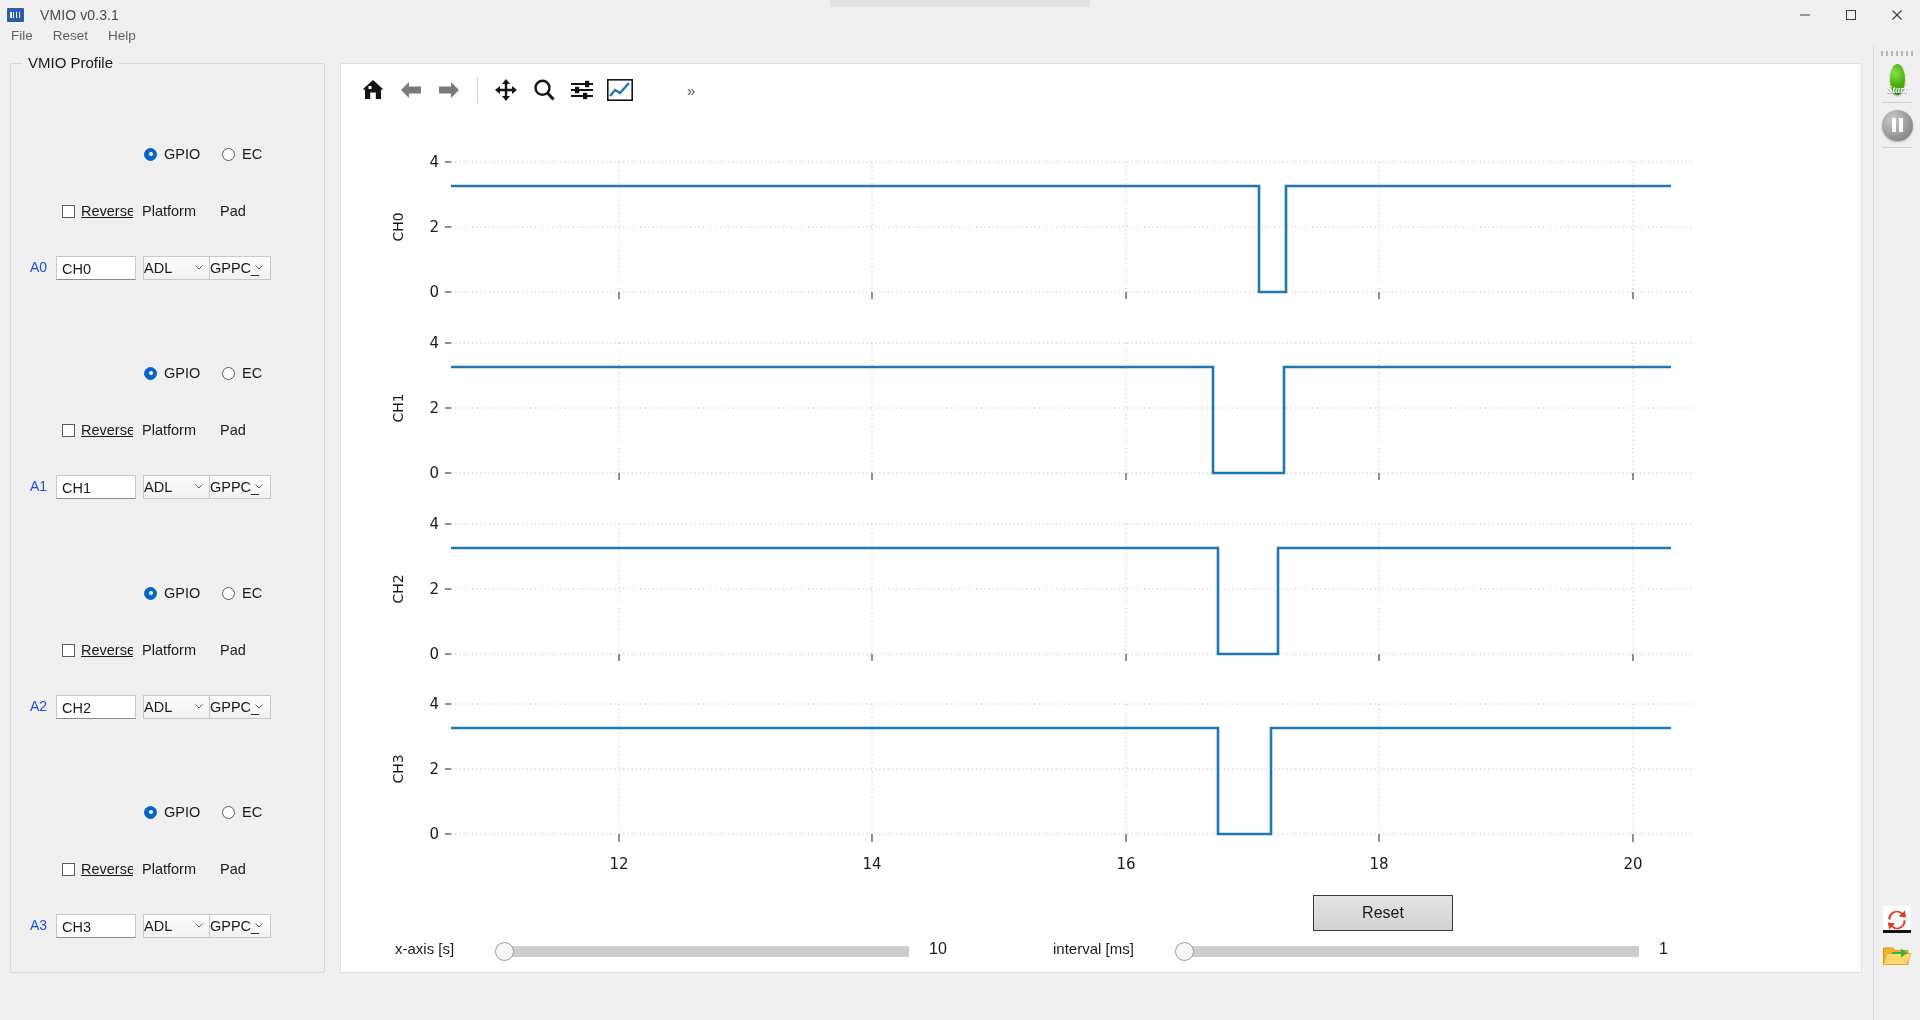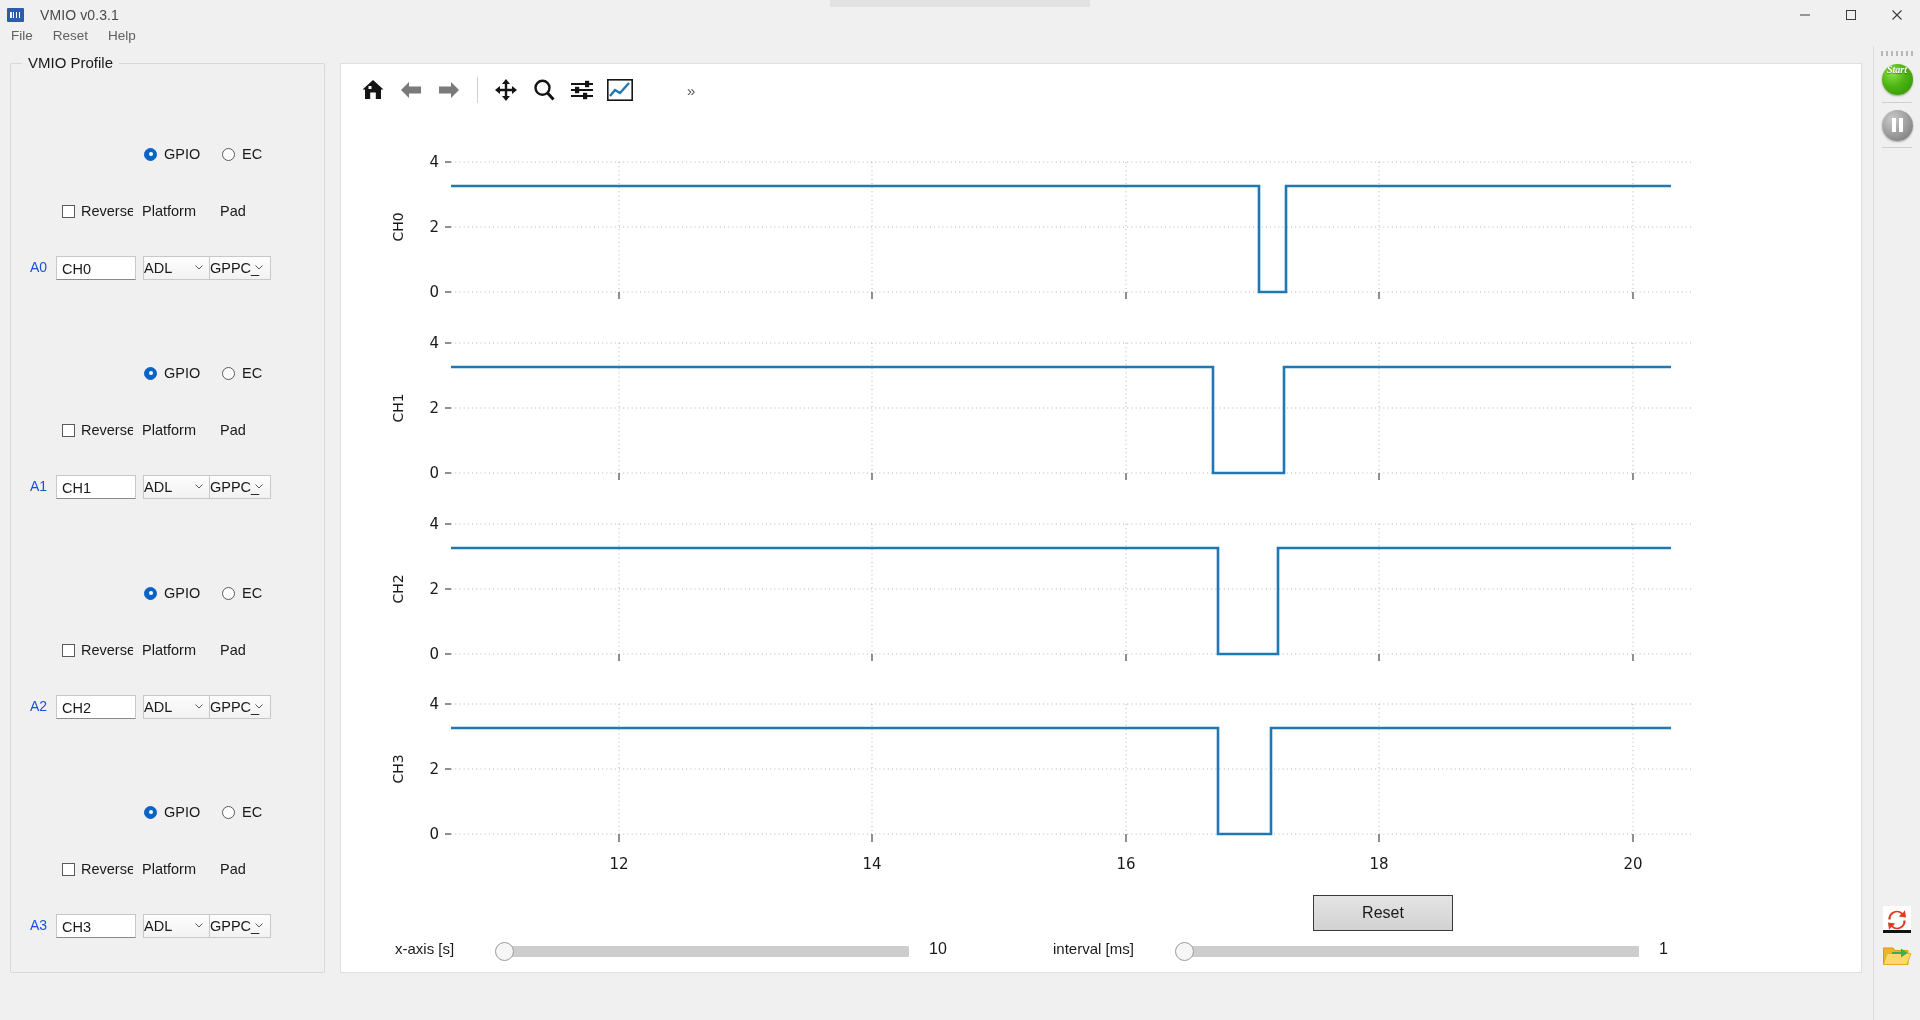--- a/index.html
+++ b/index.html
@@ -112,20 +112,21 @@
     position: absolute;
     width: 13px; height: 13px;
     border: 1px solid #5a5a5a; background:#fff;
     box-sizing: border-box;
   }
   .hdr-lbl { position:absolute; font-size: 14.5px; color:#1a1a1a; white-space: nowrap; }
   .clip-revers {
     overflow: hidden;
     display: inline-block;
     max-width: 52px;
+    text-decoration: underline;
   }
 
   .field-row { position: absolute; left: 0; width: 313px; height: 26px; }
   .axis-lbl { position:absolute; left: 30px; font-size: 14px; color:#1d4ed8; }
   .txtbox {
     position: absolute; left: 56px; width: 80px; height: 24px;
     border: 1px solid #c8c8c8; border-bottom-color:#8a8a8a;
     background:#fff; box-sizing: border-box;
     font-size: 14.5px; color:#1a1a1a;
     padding: 1px 0 0 5px;
@@ -216,23 +217,23 @@
   }
   .rail-btn {
     position: absolute; left: 6px;
     width: 34px; height: 34px;
     display:flex; align-items:center; justify-content:center;
   }
   .rail-div {
     position: absolute; left: 8px; width: 30px; height: 1px; background:#cfcfcf;
   }
   .start-circle {
-    width: 31px; height: 31px; border-radius: 50%;
+    width: 15px; height: 31px; border-radius: 50%;
     background: radial-gradient(circle at 34% 30%, #8ce04d 0%, #4cb410 45%, #2e8f06 100%);
-    display:flex; align-items:flex-start; justify-content:center;
+    display:flex; align-items:flex-end; justify-content:center;
     box-shadow: 0 1px 2px rgba(0,0,0,.35);
   }
   .start-circle span {
     font-size: 10px; color:#fff; font-weight: bold;
     font-family:"Liberation Serif", serif;
     font-style: italic;
     text-shadow: 0 1px 1px rgba(0,0,0,.4);
   }
   .pause-circle {
     width: 31px; height: 31px; border-radius: 50%;

